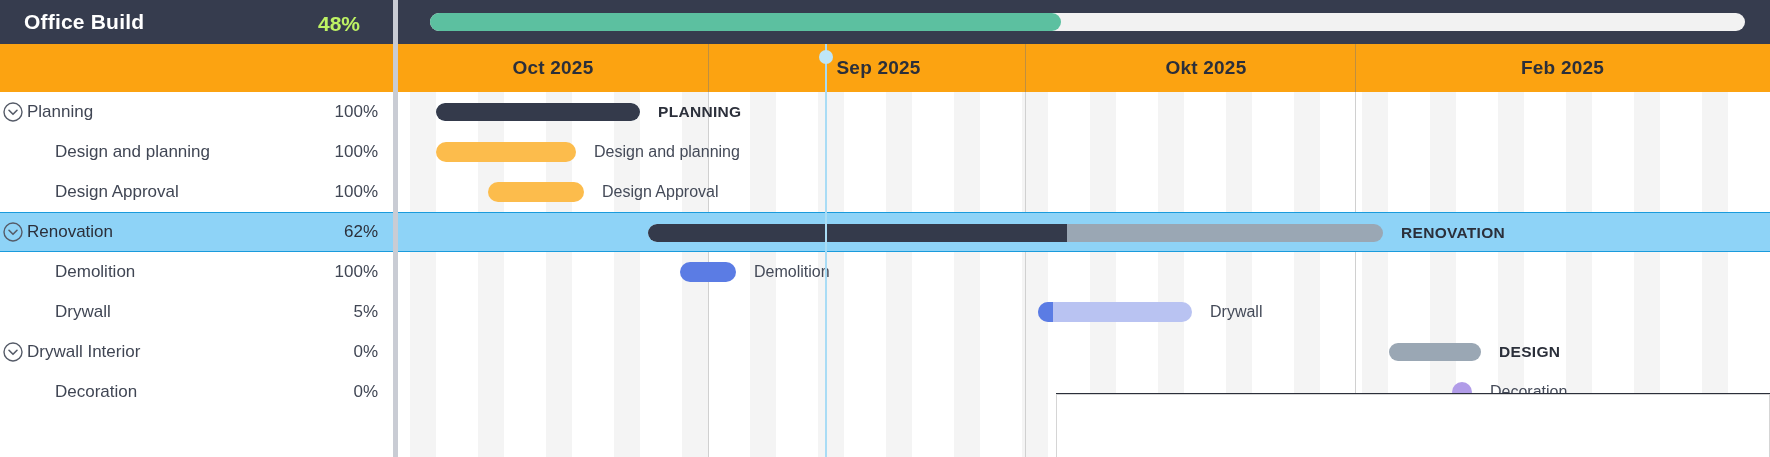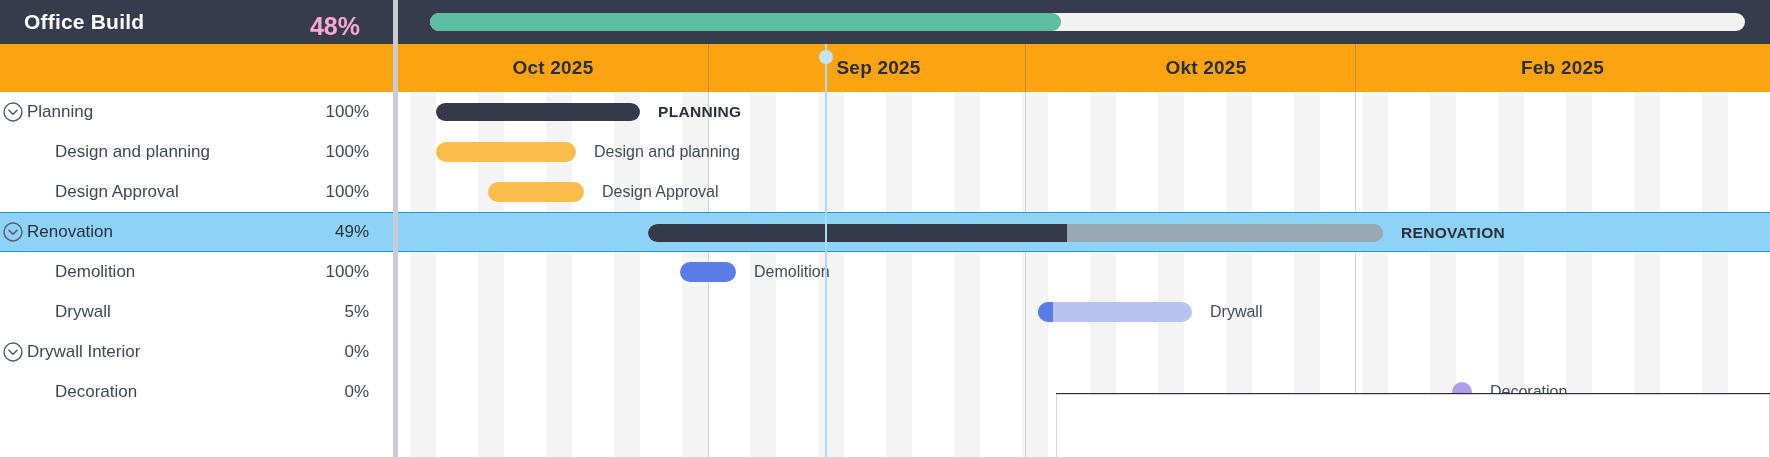--- a/index.html
+++ b/index.html
@@ -7,21 +7,21 @@
     font-family:"Liberation Sans", sans-serif; }
 
   #app { position:relative; width:1770px; height:457px; }
 
   
   .topbar { position:absolute; left:0; top:0; width:1770px; height:44px;
     background:#363c4e; }
   .proj-title { position:absolute; left:24px; top:10px; color:#ffffff;
     font-size:21px; font-weight:bold; letter-spacing:.2px; }
   .proj-pct { position:absolute; left:300px; top:12px; width:60px;
-    text-align:right; color:#f9a8d4; font-size:25px; font-weight:bold; }
+    text-align:right; color:#bef264; font-size:21px; font-weight:bold; }
 
   .topbar-divider { position:absolute; left:393px; top:0; width:5px;
     height:44px; background:#c9ccd4; }
 
   .prog-track { position:absolute; left:430px; top:13px; width:1315px;
     height:18px; background:#f2f2f2; border-radius:9px; }
   .prog-fill { position:absolute; left:0; top:0; height:18px;
     background:#5cc0a0; border-radius:9px; }
 
   
@@ -43,21 +43,21 @@
     display:flex; align-items:center; }
   .side-row.sel { background:#8ed3f7; border-top:1.5px solid #1a9bdc;
     border-bottom:1.5px solid #1a9bdc; }
   .side-row.sel .side-name, .side-row.sel .side-pct { color:#2b2f3a; }
   .chevron { position:absolute; left:2px; top:50%; transform:translateY(-50%);
     width:22px; height:22px; }
   .side-name { position:absolute; font-size:17px; color:#404654;
     white-space:nowrap; }
   .side-name.lvl0 { left:27px; }
   .side-name.lvl1 { left:55px; }
-  .side-pct { position:absolute; right:24px; font-size:17px; color:#404654;
+  .side-pct { position:absolute; right:15px; font-size:17px; color:#404654;
     text-align:left; }
 
   
   .timeline { position:absolute; left:398px; top:92px; width:1372px;
     height:365px; background:#fff; overflow:hidden; }
   .wk-band { position:absolute; top:0; height:365px; background:#f4f4f4; }
   .grid-line { position:absolute; top:0; width:1px; height:365px;
     background:#d0d0d0; }
 
   .tl-row { position:absolute; left:0; width:1372px; height:40px; }
@@ -141,21 +141,21 @@
       <div class="side-row" style="top: 80px;">
         <span class="side-name lvl1">Design Approval</span>
         <span class="side-pct">100%</span>
       </div>
       <div class="side-row sel" style="top: 120px;">
         <span class="chevron"><svg width="22" height="22" viewBox="0 0 22 22">
             <circle cx="11" cy="11" r="9" fill="none" stroke="#555b68" stroke-width="1.4"></circle>
             <path d="M7 9.3 L11 13.3 L15 9.3" fill="none" stroke="#555b68" stroke-width="1.6" stroke-linecap="round" stroke-linejoin="round"></path>
           </svg></span>
         <span class="side-name lvl0">Renovation</span>
-        <span class="side-pct">49%</span>
+        <span class="side-pct">62%</span>
       </div>
       <div class="side-row" style="top: 160px;">
         <span class="side-name lvl1">Demolition</span>
         <span class="side-pct">100%</span>
       </div>
       <div class="side-row" style="top: 200px;">
         <span class="side-name lvl1">Drywall</span>
         <span class="side-pct">5%</span>
       </div>
       <div class="side-row" style="top: 240px;">
@@ -219,20 +219,26 @@
       <div class="tl-row" style="top: 160px;">
         <div class="bar bar-task" style="left: 282px; width: 56px; background: rgb(91, 124, 228);"></div>
         <div class="bar-label" style="left: 356px;">Demolition</div>
       </div>
       <div class="tl-row" style="top: 200px;">
         <div class="bar bar-task" style="left: 640px; width: 154px; background: rgb(185, 195, 242);">
           <div class="bar-task-fill" style="width: 15.4px; background: rgb(91, 124, 228);"></div>
         </div>
         <div class="bar-label" style="left: 812px;">Drywall</div>
       </div>
+      <div class="tl-row" style="top: 240px;">
+        <div class="bar bar-sum" style="left: 991px; width: 92px;">
+          <div class="bar-sum-fill" style="width: 0px;"></div>
+        </div>
+        <div class="bar-label sum" style="left: 1101px;">DESIGN</div>
+      </div>
       <div class="tl-row" style="top: 280px;">
         <div class="milestone" style="left: 1054px; background: rgb(177, 156, 232);"></div>
         <div class="bar-label" style="left: 1092px;">Decoration</div>
       </div>
     </div>
   <div class="v-divider"></div>
 
   <div class="today-line" id="today-line" style="left: 825px; top: 44px; height: 413px;"></div>
   <div class="today-head" id="today-head" style="left: 819px; top: 50px;"></div>
 

